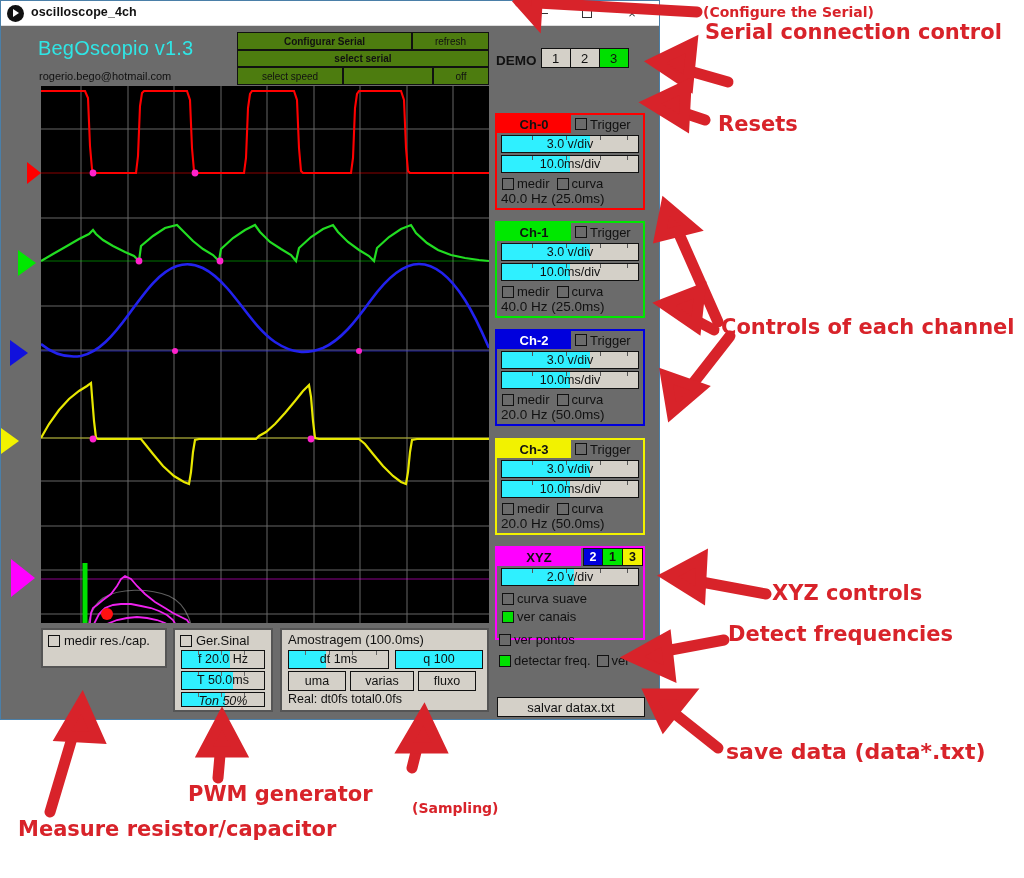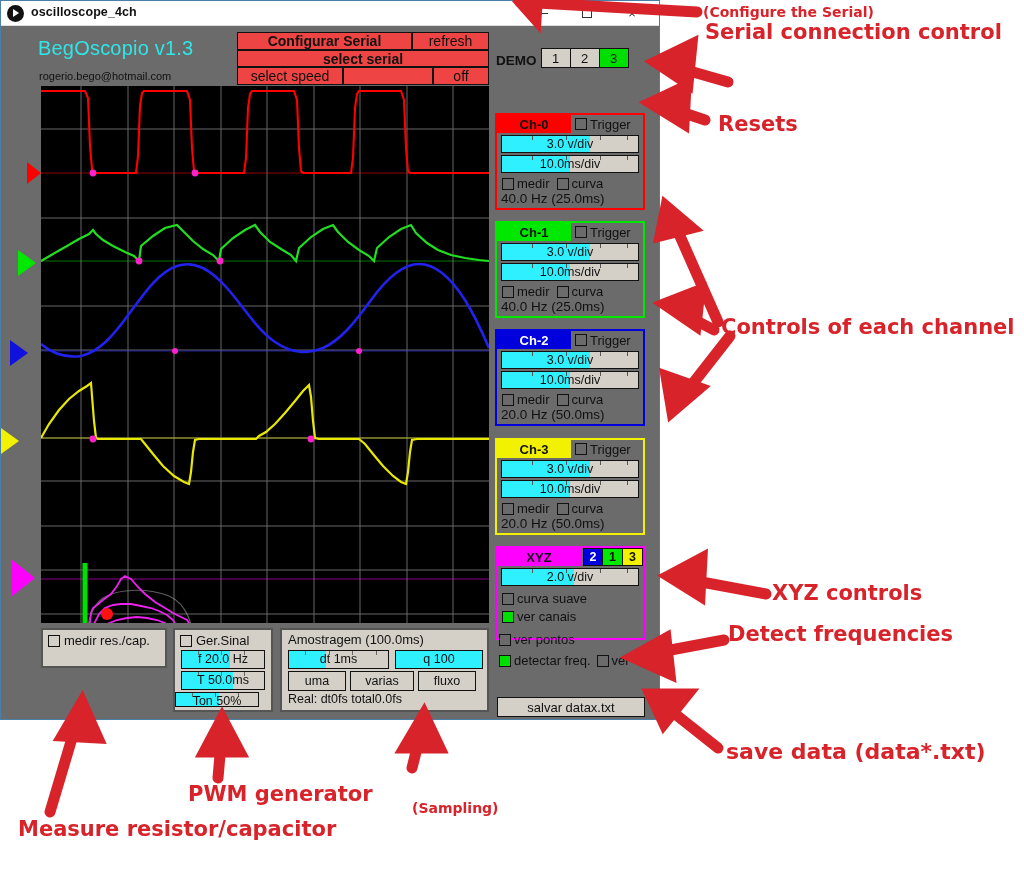--- a/index.html
+++ b/index.html
@@ -24,22 +24,22 @@
   #btn-min { left:518px; } #btn-max { left:563px; } #btn-close { left:608px; }
   .wbtn .gl-min { width:11px; height:1px; background:#333; }
   .wbtn .gl-max { width:10px; height:10px; border:1px solid #333; }
 
   
   #app-title { position:absolute; left:37px; top:36px; font-size:20px; color:#2fe6e6;
                font-weight:normal; letter-spacing:.2px; }
   #app-email { position:absolute; left:38px; top:69px; font-size:11px; color:#111; }
 
   .serial-box { position:absolute; left:236px; top:31px; width:252px; height:53px; }
-  .sbtn { position:absolute; background:#ef4444; border:1px solid #111;
-          font-size:14px; color:#111; display:flex; align-items:center;
+  .sbtn { position:absolute; background:#4d7c0f; border:1px solid #111;
+          font-size:10px; color:#111; display:flex; align-items:center;
           justify-content:center; font-weight:bold; }
   #serial-config { left:0; top:0; width:175px; height:18px; }
   #serial-refresh { left:175px; top:0; width:77px; height:18px; font-weight:normal; }
   #serial-select { left:0; top:18px; width:252px; height:17px; }
   #serial-speed { left:0; top:35px; width:106px; height:18px; font-weight:normal; }
   #serial-speedval { left:106px; top:35px; width:90px; height:18px; }
   #serial-off { left:196px; top:35px; width:56px; height:18px; font-weight:normal; }
 
   
   #scope { position:absolute; left:40px; top:85px; width:448px; height:537px;
@@ -428,21 +428,21 @@
         <span class="tick" style="left:75%"></span>
         <span class="txt">f 20.0 Hz</span>
       </div>
       <div class="pslider" style="left:6px; top:41px; width:84px; height:19px;">
         <div class="fill" style="width:62%"></div>
         <span class="tick" style="left:20%"></span>
           <span class="tick" style="left:47%"></span>
         <span class="tick" style="left:75%"></span>
         <span class="txt">T 50.0ms</span>
       </div>
-      <div class="pslider" style="left:0; top:62px; width:84px; height:15px;">
+      <div class="pslider" style="left:6px; top:62px; width:84px; height:15px;font-style:italic;">
         <div class="fill" style="width:53%"></div>
         <span class="tick" style="left:20%"></span>
           <span class="tick" style="left:47%"></span>
         <span class="tick" style="left:75%"></span>
         <span class="txt">Ton 50%</span>
       </div>
     </div>
 
     <div class="panel" id="panel-amost">
       <div id="amost-title">Amostragem (100.0ms)</div>

